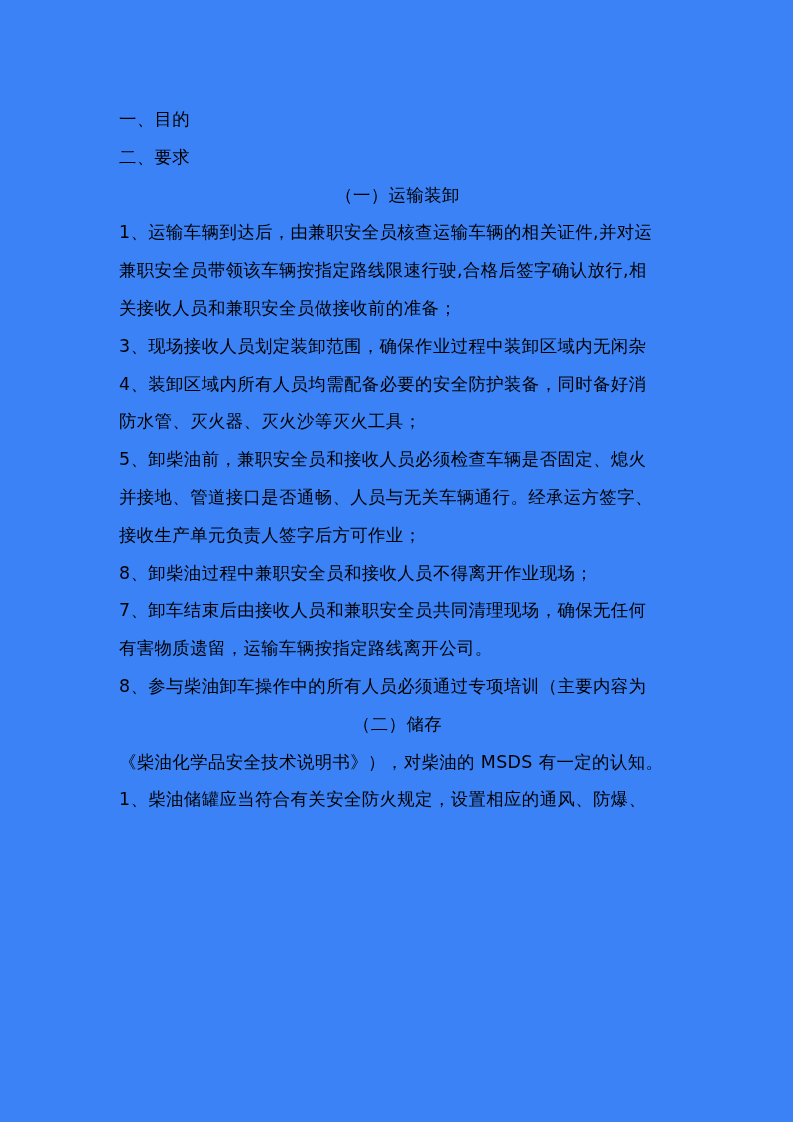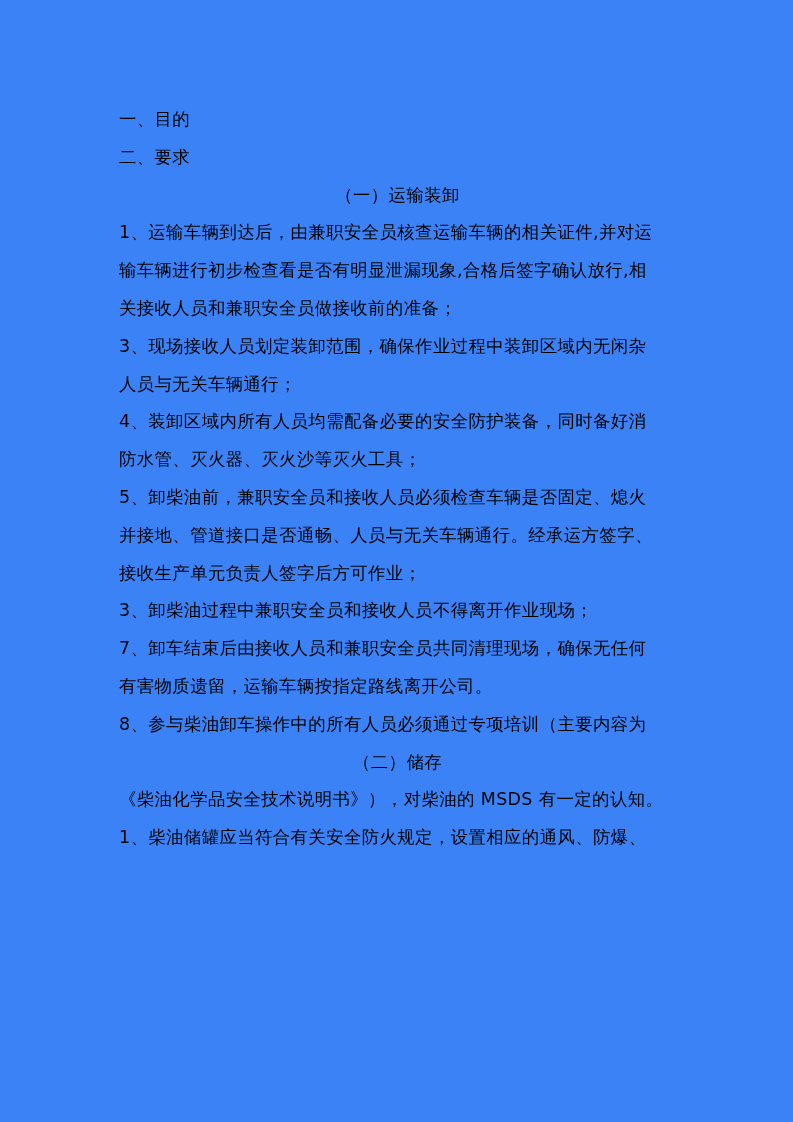--- a/index.html
+++ b/index.html
@@ -44,30 +44,29 @@
   </style>
 </head>
 <body>
 
 <div class="page">
   <div class="content">
     <div class="line">一、目的</div>
     <div class="line">二、要求</div>
     <div class="line sub">（一）运输装卸</div>
     <div class="line">1、运输车辆到达后，由兼职安全员核查运输车辆的相关证件,并对运</div>
-    <div class="line">输车辆进行初步检查看是否有明显泄漏现象,合格后签字确认放行,相</div>
+    <div class="line">兼职安全员带领该车辆按指定路线限速行驶,合格后签字确认放行,相</div>
     <div class="line">关接收人员和兼职安全员做接收前的准备；</div>
     <div class="line">3、现场接收人员划定装卸范围，确保作业过程中装卸区域内无闲杂</div>
-    <div class="line">人员与无关车辆通行；</div>
     <div class="line">4、装卸区域内所有人员均需配备必要的安全防护装备，同时备好消</div>
     <div class="line">防水管、灭火器、灭火沙等灭火工具；</div>
     <div class="line">5、卸柴油前，兼职安全员和接收人员必须检查车辆是否固定、熄火</div>
     <div class="line">并接地、管道接口是否通畅、人员与无关车辆通行。经承运方签字、</div>
     <div class="line">接收生产单元负责人签字后方可作业；</div>
-    <div class="line">3、卸柴油过程中兼职安全员和接收人员不得离开作业现场；</div>
+    <div class="line">8、卸柴油过程中兼职安全员和接收人员不得离开作业现场；</div>
     <div class="line">7、卸车结束后由接收人员和兼职安全员共同清理现场，确保无任何</div>
     <div class="line">有害物质遗留，运输车辆按指定路线离开公司。</div>
     <div class="line">8、参与柴油卸车操作中的所有人员必须通过专项培训（主要内容为</div>
     <div class="line sub">（二）储存</div>
     <div class="line">《柴油化学品安全技术说明书》），对柴油的 MSDS 有一定的认知。</div>
     <div class="line">1、柴油储罐应当符合有关安全防火规定，设置相应的通风、防爆、</div>
   </div>
 </div>
 
 </body></html>

